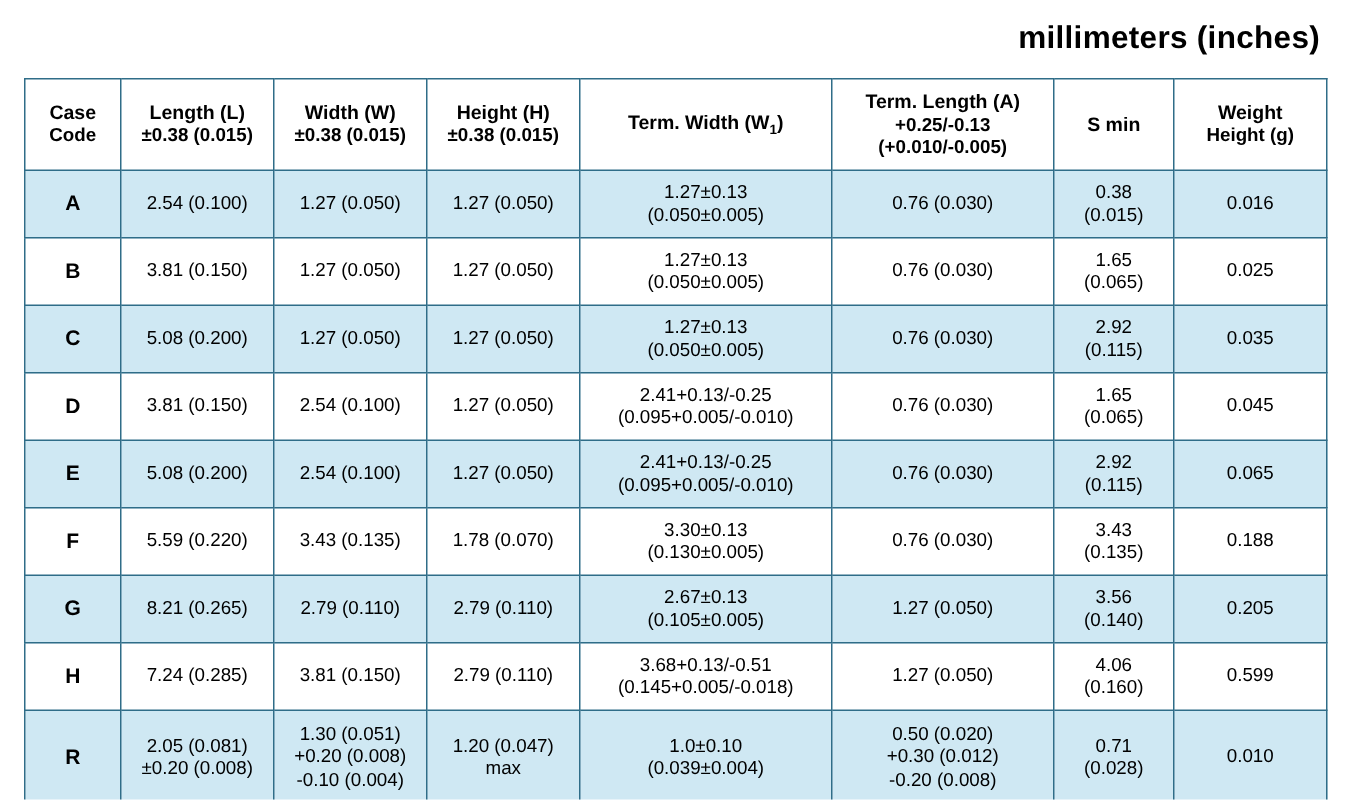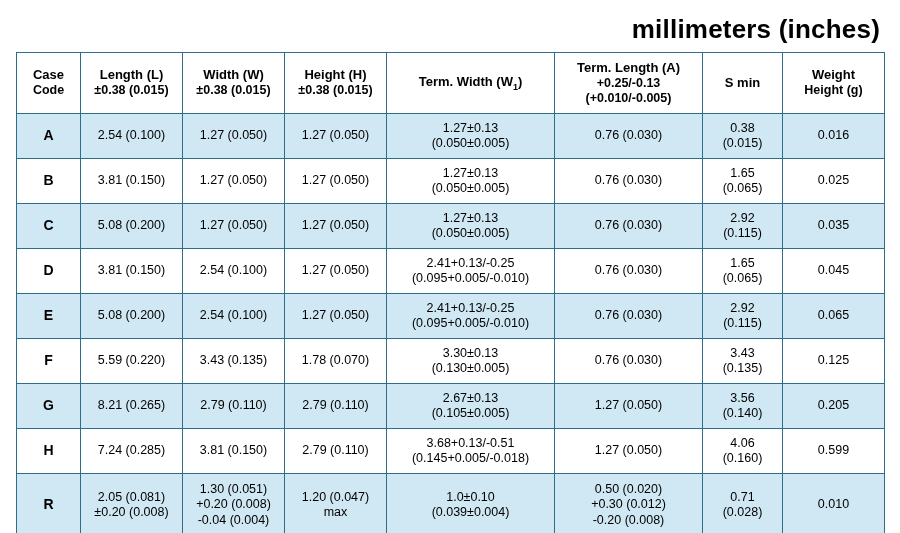--- a/index.html
+++ b/index.html
@@ -17,21 +17,21 @@
   .page {
     position: relative;
     width: 900px;
     height: 533px;
     box-sizing: border-box;
   }
   .units-title {
     position: absolute;
     right: 20px;
     top: 14px;
-    font-size: 26px;
+    font-size: 21px;
     font-weight: bold;
     letter-spacing: 0.2px;
   }
   .table-wrap {
     position: absolute;
     left: 16px;
     top: 52px;
     width: 868px;
   }
   table.spec {
@@ -250,21 +250,21 @@
             <span class="l1">3.30±0.13</span>
             <span class="l2">(0.130±0.005)</span>
           </td>
           <td>
             <span class="l1">0.76 (0.030)</span>
           </td>
           <td>
             <span class="l1">3.43</span>
             <span class="l2">(0.135)</span>
           </td>
-          <td>0.125</td>
+          <td>0.188</td>
         </tr>
 
         <tr class="shade">
           <td class="case-code">G</td>
           <td>8.21 (0.265)</td>
           <td>2.79 (0.110)</td>
           <td>2.79 (0.110)</td>
           <td>
             <span class="l1">2.67±0.13</span>
             <span class="l2">(0.105±0.005)</span>
@@ -300,21 +300,21 @@
 
         <tr class="shade tall">
           <td class="case-code">R</td>
           <td>
             <span class="l1">2.05 (0.081)</span>
             <span class="l2">±0.20 (0.008)</span>
           </td>
           <td>
             <span class="l1">1.30 (0.051)</span>
             <span class="l2">+0.20 (0.008)</span>
-            <span class="l3">-0.04 (0.004)</span>
+            <span class="l3">-0.10 (0.004)</span>
           </td>
           <td>
             <span class="l1">1.20 (0.047)</span>
             <span class="l2">max</span>
           </td>
           <td>
             <span class="l1">1.0±0.10</span>
             <span class="l2">(0.039±0.004)</span>
           </td>
           <td>

